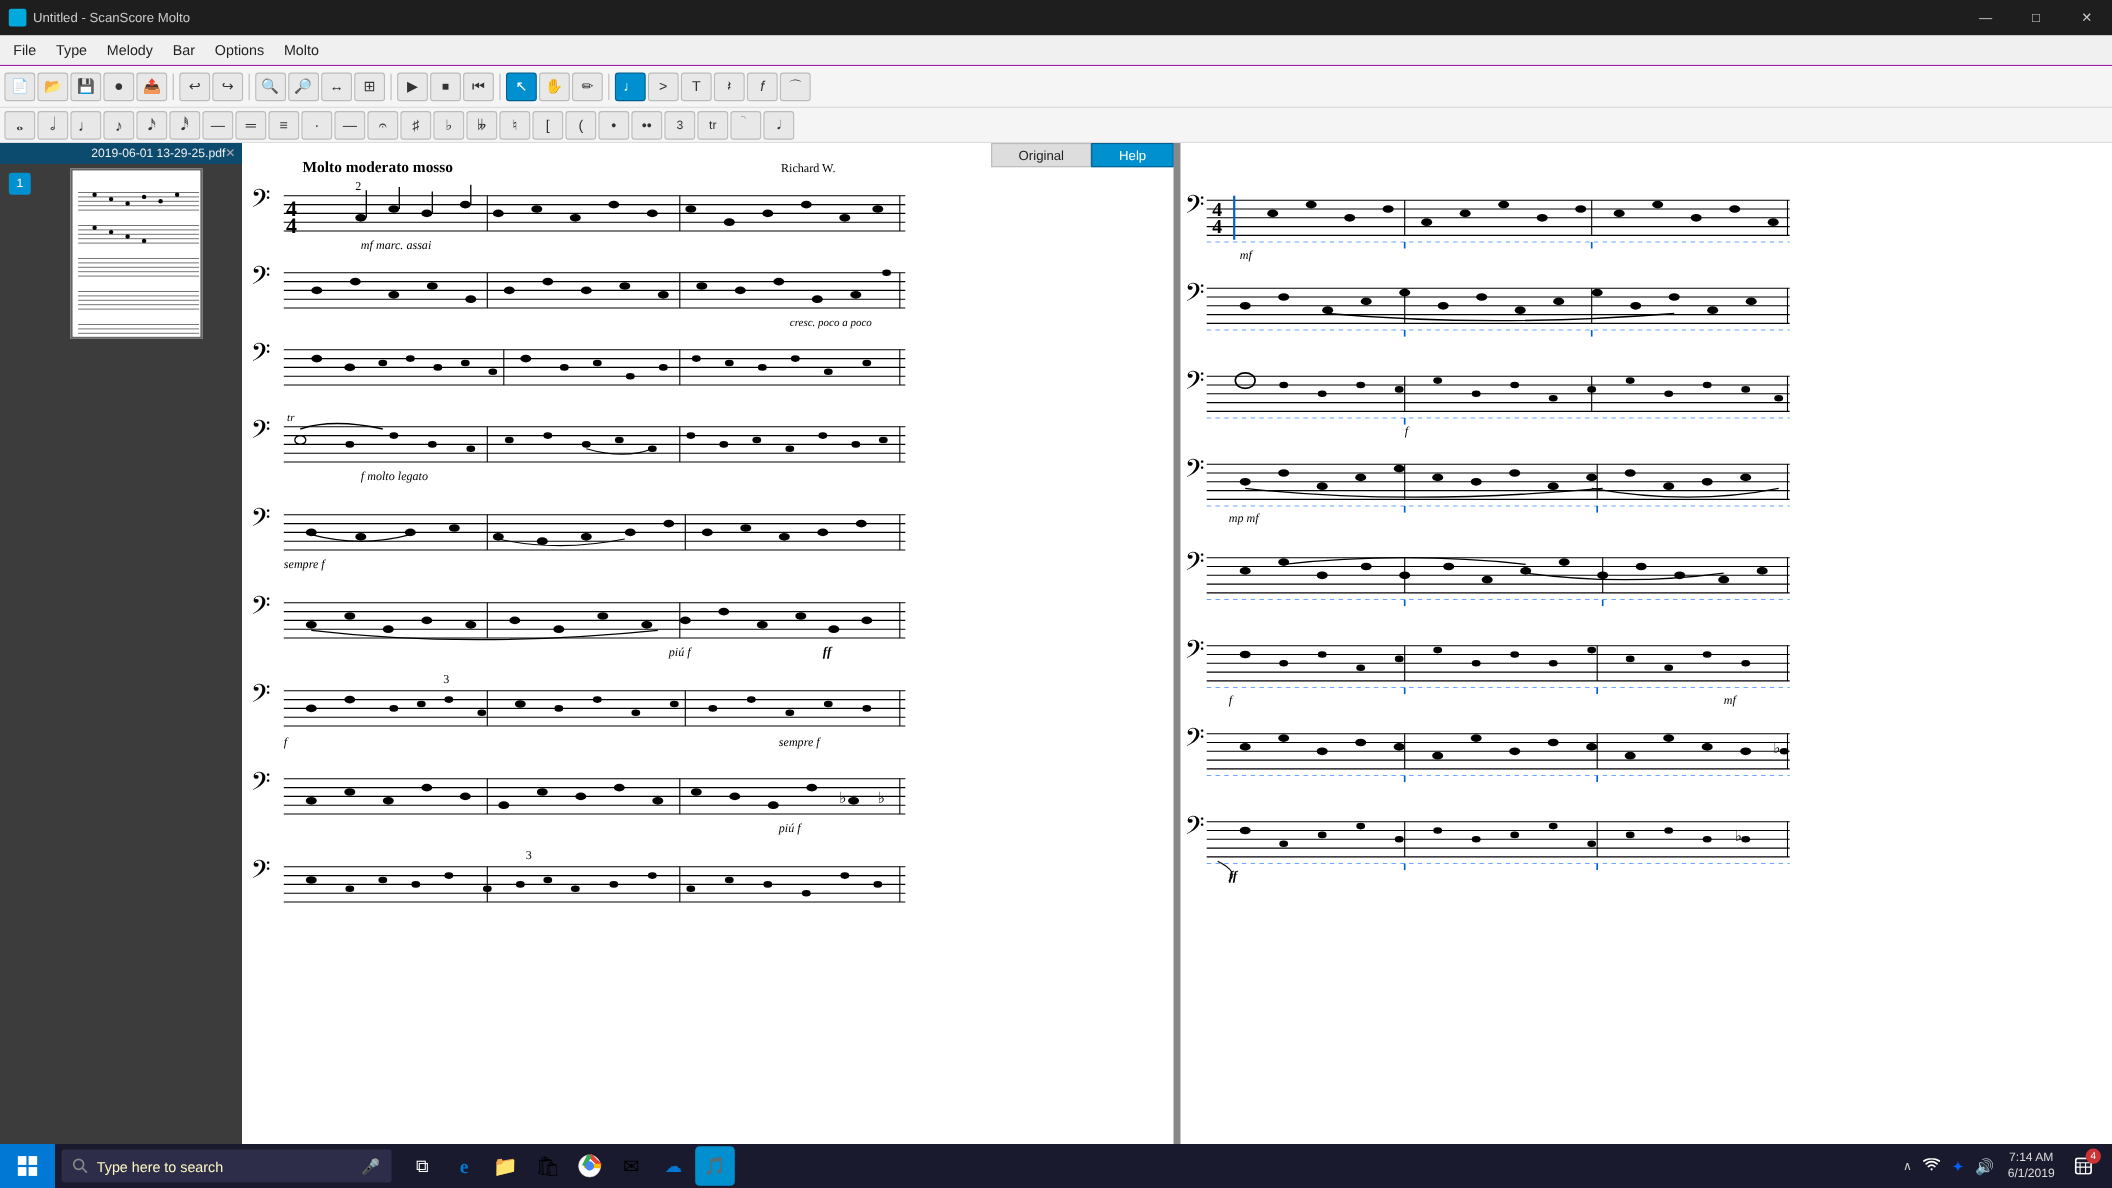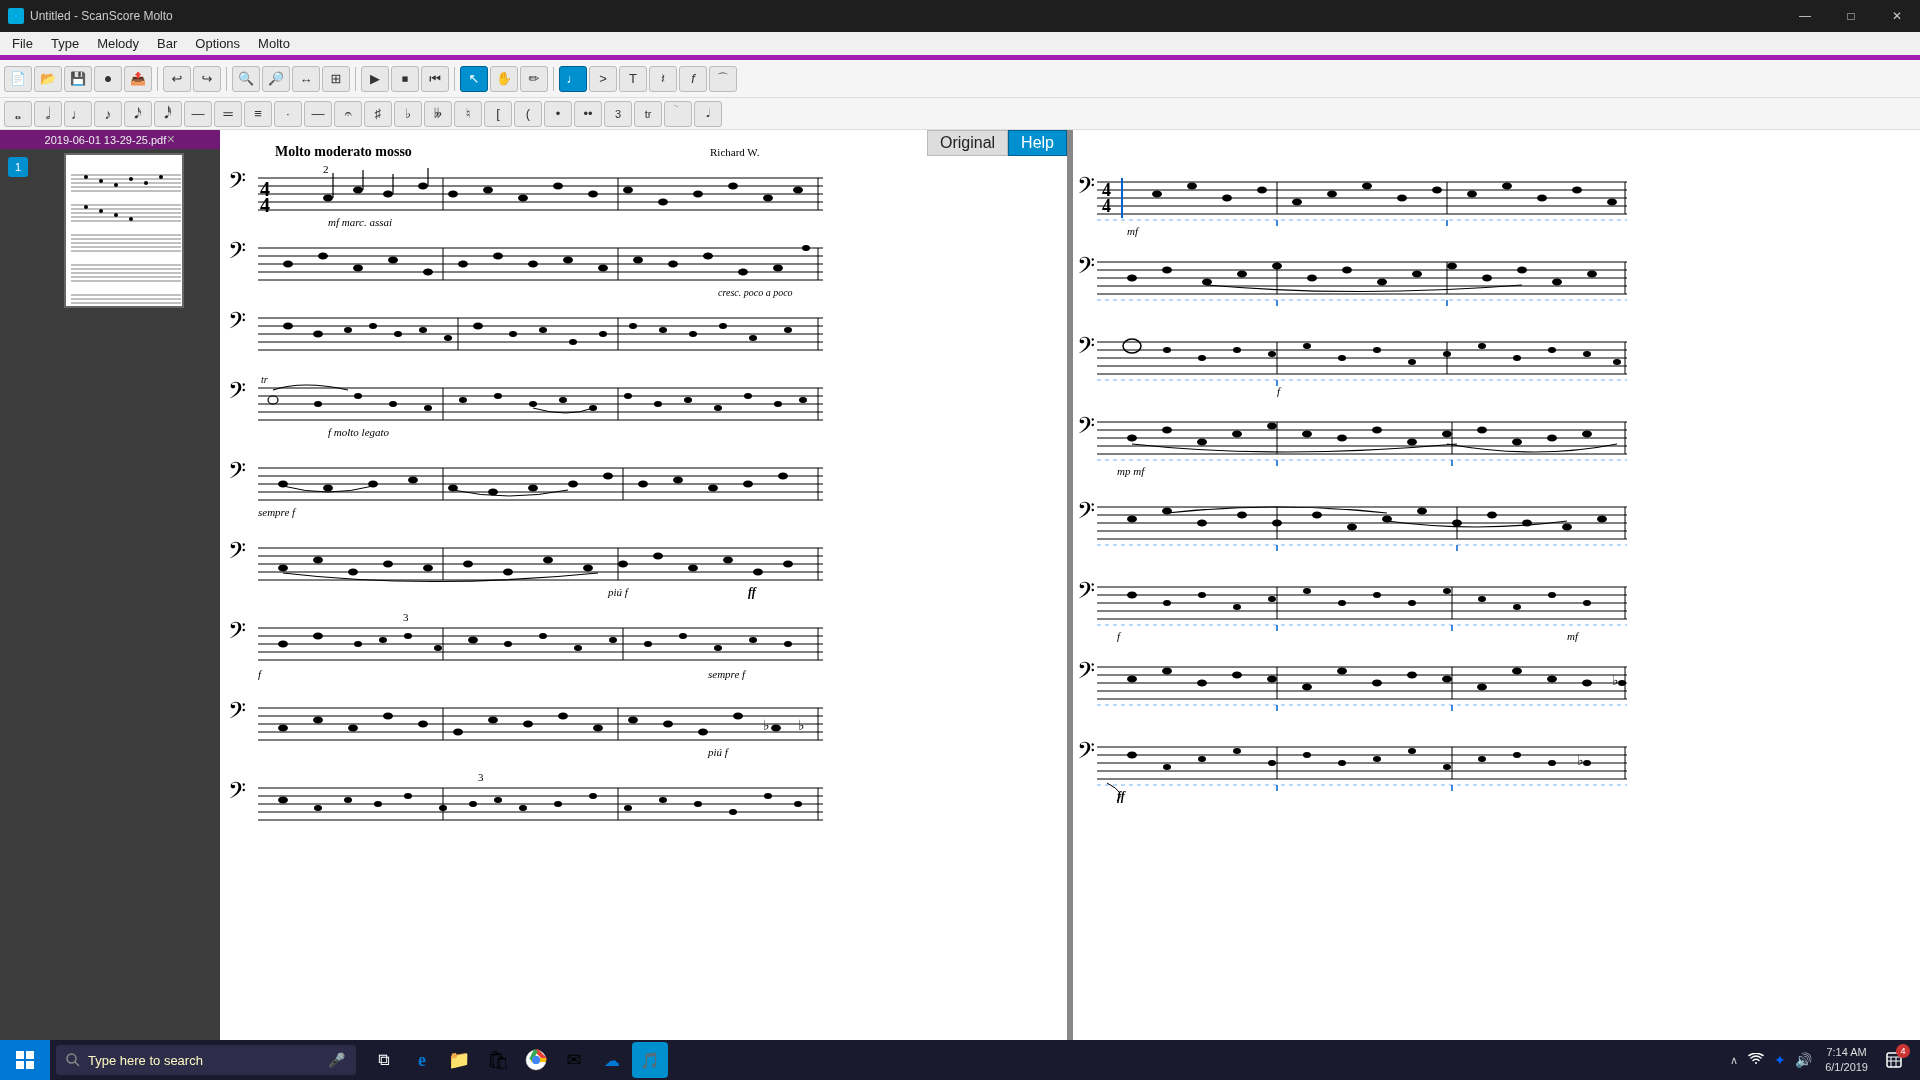--- a/index.html
+++ b/index.html
@@ -16,21 +16,21 @@
     #titlebar-controls { display: flex; }
     #titlebar-controls button {
       background: none; border: none; color: #ccc; width: 46px; height: 32px;
       font-size: 12px; cursor: pointer; display: flex; align-items: center; justify-content: center;
     }
 
     
     #menubar {
       width: 100%; height: 28px; background: #f0f0f0;
       display: flex; align-items: center; gap: 2px; padding: 0 4px;
-      border-bottom: 5px solid #a21caf;
+      border-bottom: 1px solid #a21caf;
     }
     #menubar span {
       padding: 4px 8px; font-size: 13px; cursor: pointer; color: #222;
     }
 
     
     #toolbar1 {
       width: 100%; height: 38px; background: #f5f5f5;
       display: flex; align-items: center; padding: 0 4px; gap: 2px;
       border-bottom: 1px solid #ddd;
@@ -49,43 +49,43 @@
       display: flex; align-items: center; padding: 0 4px; gap: 2px;
       border-bottom: 1px solid #ddd;
     }
 
     
     #main { display: flex; width: 100%; height: calc(1080px - 32px - 28px - 38px - 32px - 40px); }
 
     
     #left-panel { width: 220px; background: #3c3c3c; display: flex; flex-direction: column; }
     #pdf-tab {
-      background: #701a75; color: #eee; font-size: 11px; padding: 3px 6px;
-      display: flex; align-items: center; justify-content: center;
+      background: #0c4a6e; color: #eee; font-size: 11px; padding: 3px 6px;
+      display: flex; align-items: center; justify-content: flex-end;
     }
     #pdf-tab .close-x { cursor: pointer; color: #aaa; font-size: 11px; }
     #pdf-thumb-img {
       width: 130px; height: 170px; background: white; border: 2px solid #666;
       margin: 0 auto; display: block; overflow: hidden; position: relative;
     }
     .page-num-badge {
       background: #0090d0; color: white; width: 20px; height: 20px;
       border-radius: 3px; font-size: 11px; display: flex; align-items: center; justify-content: center;
       margin: 4px;
     }
 
     
     #music-area { flex: 1; display: flex; overflow: hidden; }
     #original-panel { flex: 1; background: white; overflow: hidden; position: relative; }
     #scan-panel { flex: 1; background: #f8f8ff; overflow: hidden; position: relative; }
     .panel-tab-row {
       display: flex; position: absolute; top: 0; right: 0;
     }
     .panel-tab {
-      padding: 3px 12px; font-size: 16px; cursor: pointer; background: #ddd; border: 1px solid #bbb;
+      padding: 3px 24px; font-size: 12px; cursor: pointer; background: #ddd; border: 1px solid #bbb;
     }
     .panel-tab.active-orig { background: #ddd; color: #222; }
     .panel-tab.active-scan { background: #0090d0; color: white; border-color: #006090; }
     .divider-bar { width: 6px; background: #888; cursor: col-resize; }
 
     
     #taskbar {
       position: absolute; bottom: 0; left: 0; width: 1920px; height: 40px;
       background: #1a1a2e; display: flex; align-items: center;
     }

